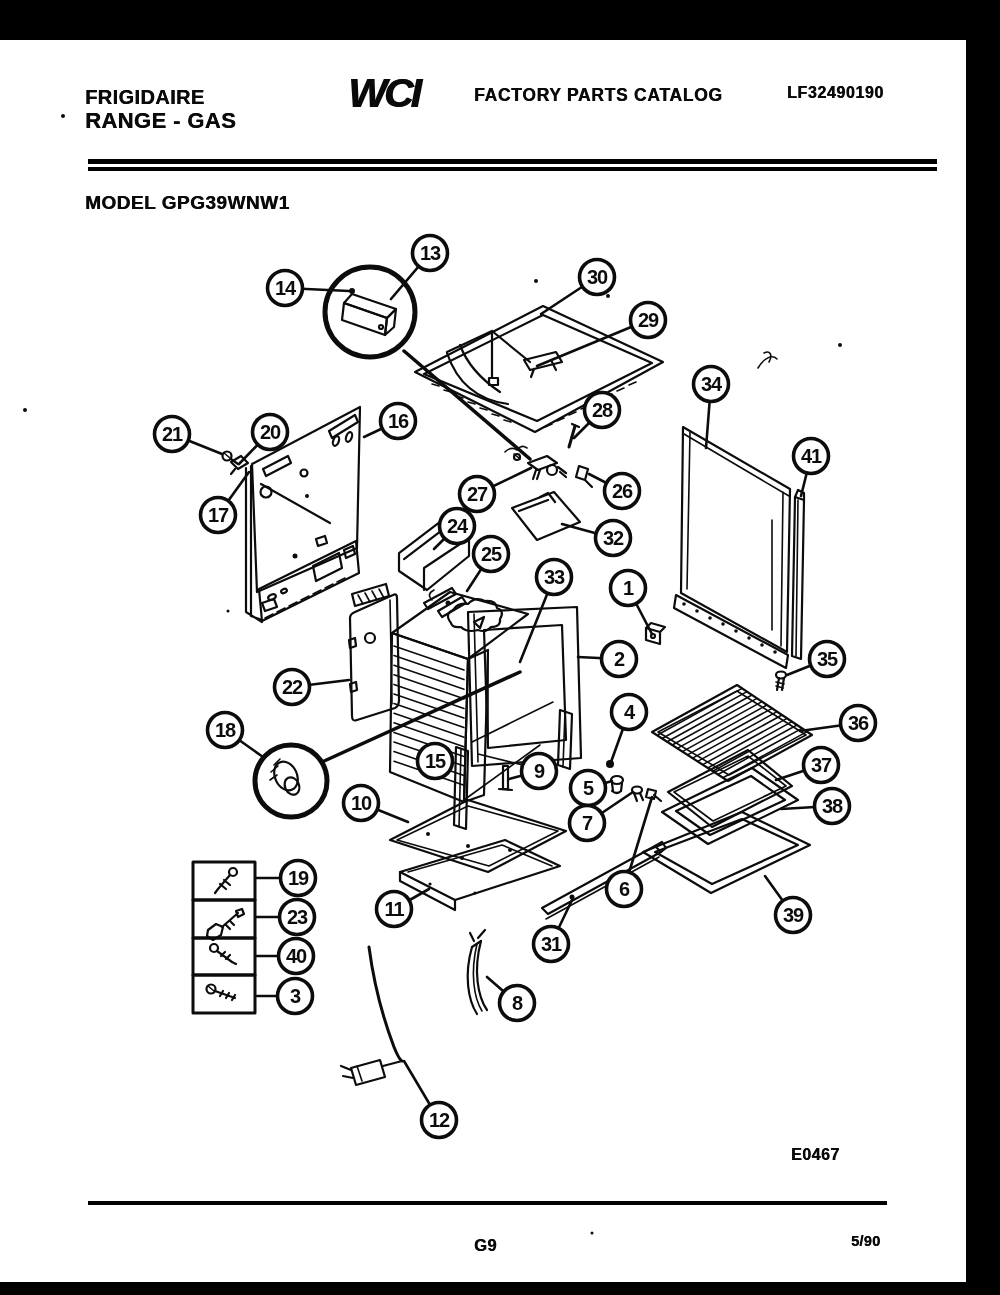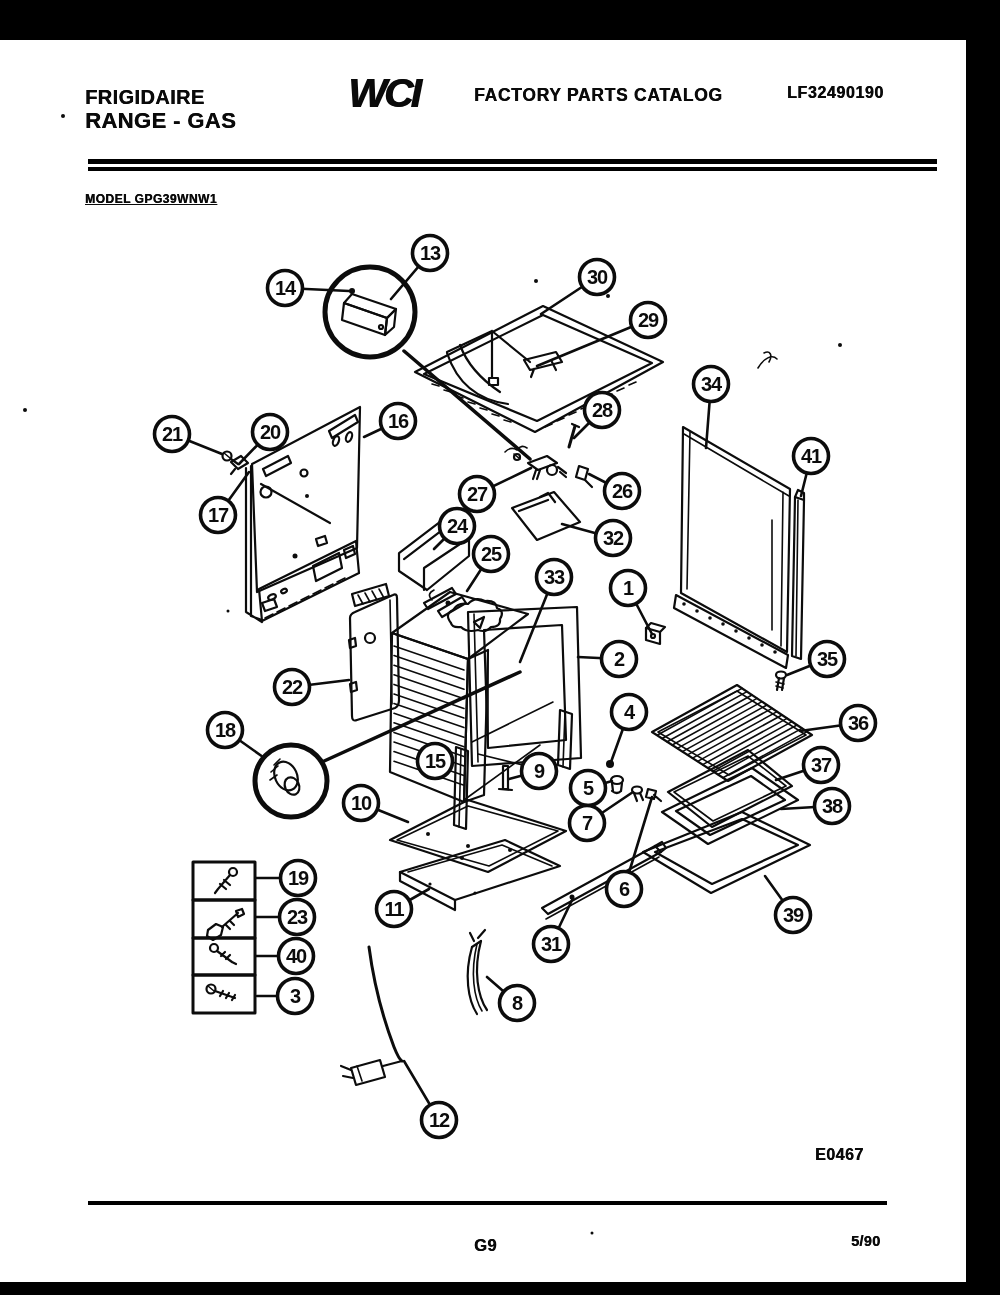--- a/index.html
+++ b/index.html
@@ -7,22 +7,22 @@
        font-family:"Liberation Sans",sans-serif;color:#0a0a0a;}
   .bar{position:absolute;background:#000;}
   .txt{position:absolute;font-weight:bold;white-space:nowrap;
        text-shadow:0.4px 0 0 currentColor;}
   .brand1{left:85px;top:86px;font-size:20px;letter-spacing:.4px;}
   .brand2{left:85px;top:108px;font-size:22px;letter-spacing:.4px;}
   .wci{left:348px;top:70px;font-size:41px;font-style:italic;font-weight:700;
        letter-spacing:-3px;text-shadow:1px 0 0 currentColor;}
   .cattitle{left:426px;top:85px;font-size:17.5px;letter-spacing:.7px;margin-left:48px;}
   .pubnum{left:787px;top:84px;font-size:16px;letter-spacing:.6px;}
-  .model{left:85px;top:192px;font-size:12px;letter-spacing:.5px;text-decoration:underline;}
-  .ecode{left:791px;top:1146px;font-size:16px;letter-spacing:.5px;margin-left:24px;}
+  .model{left:85px;top:192px;font-size:19px;letter-spacing:.5px;}
+  .ecode{left:791px;top:1146px;font-size:16px;letter-spacing:.5px;}
   .pageno{left:474px;top:1236px;font-size:16.5px;letter-spacing:.5px;text-align:right;}
   .issue{left:851px;top:1233px;font-size:14.5px;letter-spacing:.3px;text-align:right;}
   .rule{position:absolute;background:#000;}
   svg#diagram{position:absolute;left:0;top:0;width:1000px;height:1295px;}
   svg#diagram .ln{stroke:#0c0c0c;fill:none;stroke-width:2.2;
                   stroke-linejoin:round;stroke-linecap:round;}
   svg#diagram .fat{stroke-width:5;}
   svg#diagram .thin{stroke-width:1.6;}
   svg#diagram .fill{fill:#0c0c0c;stroke:none;}
 </style>

